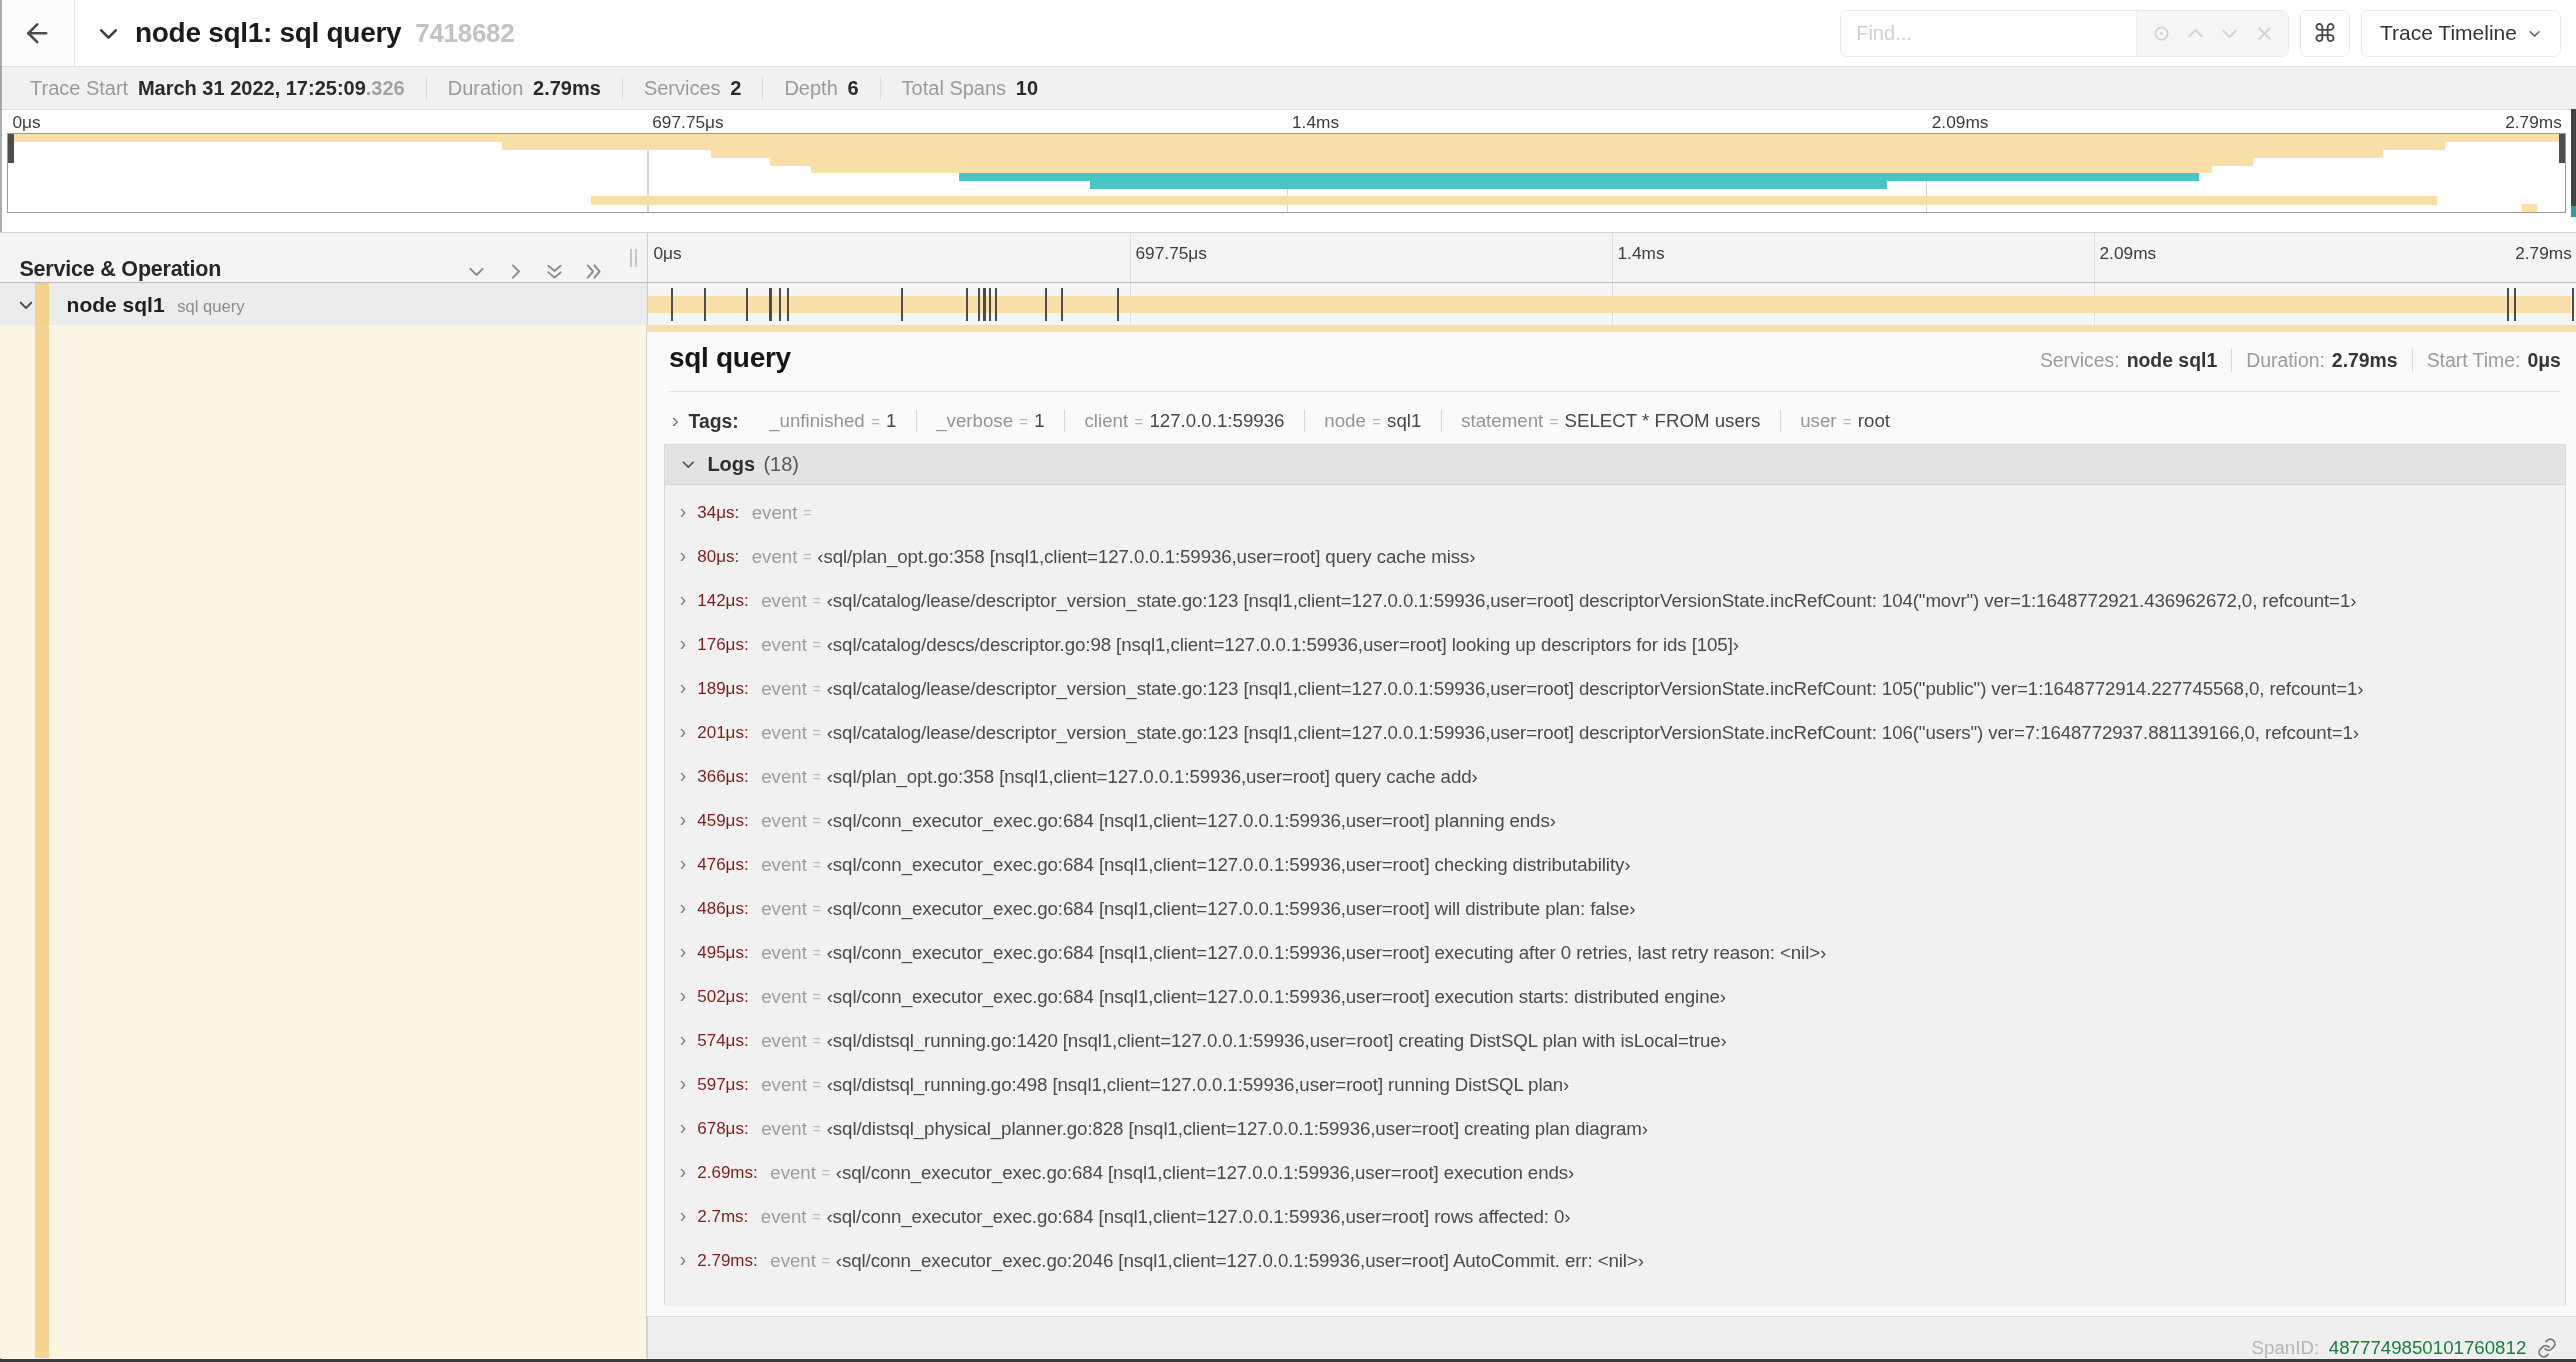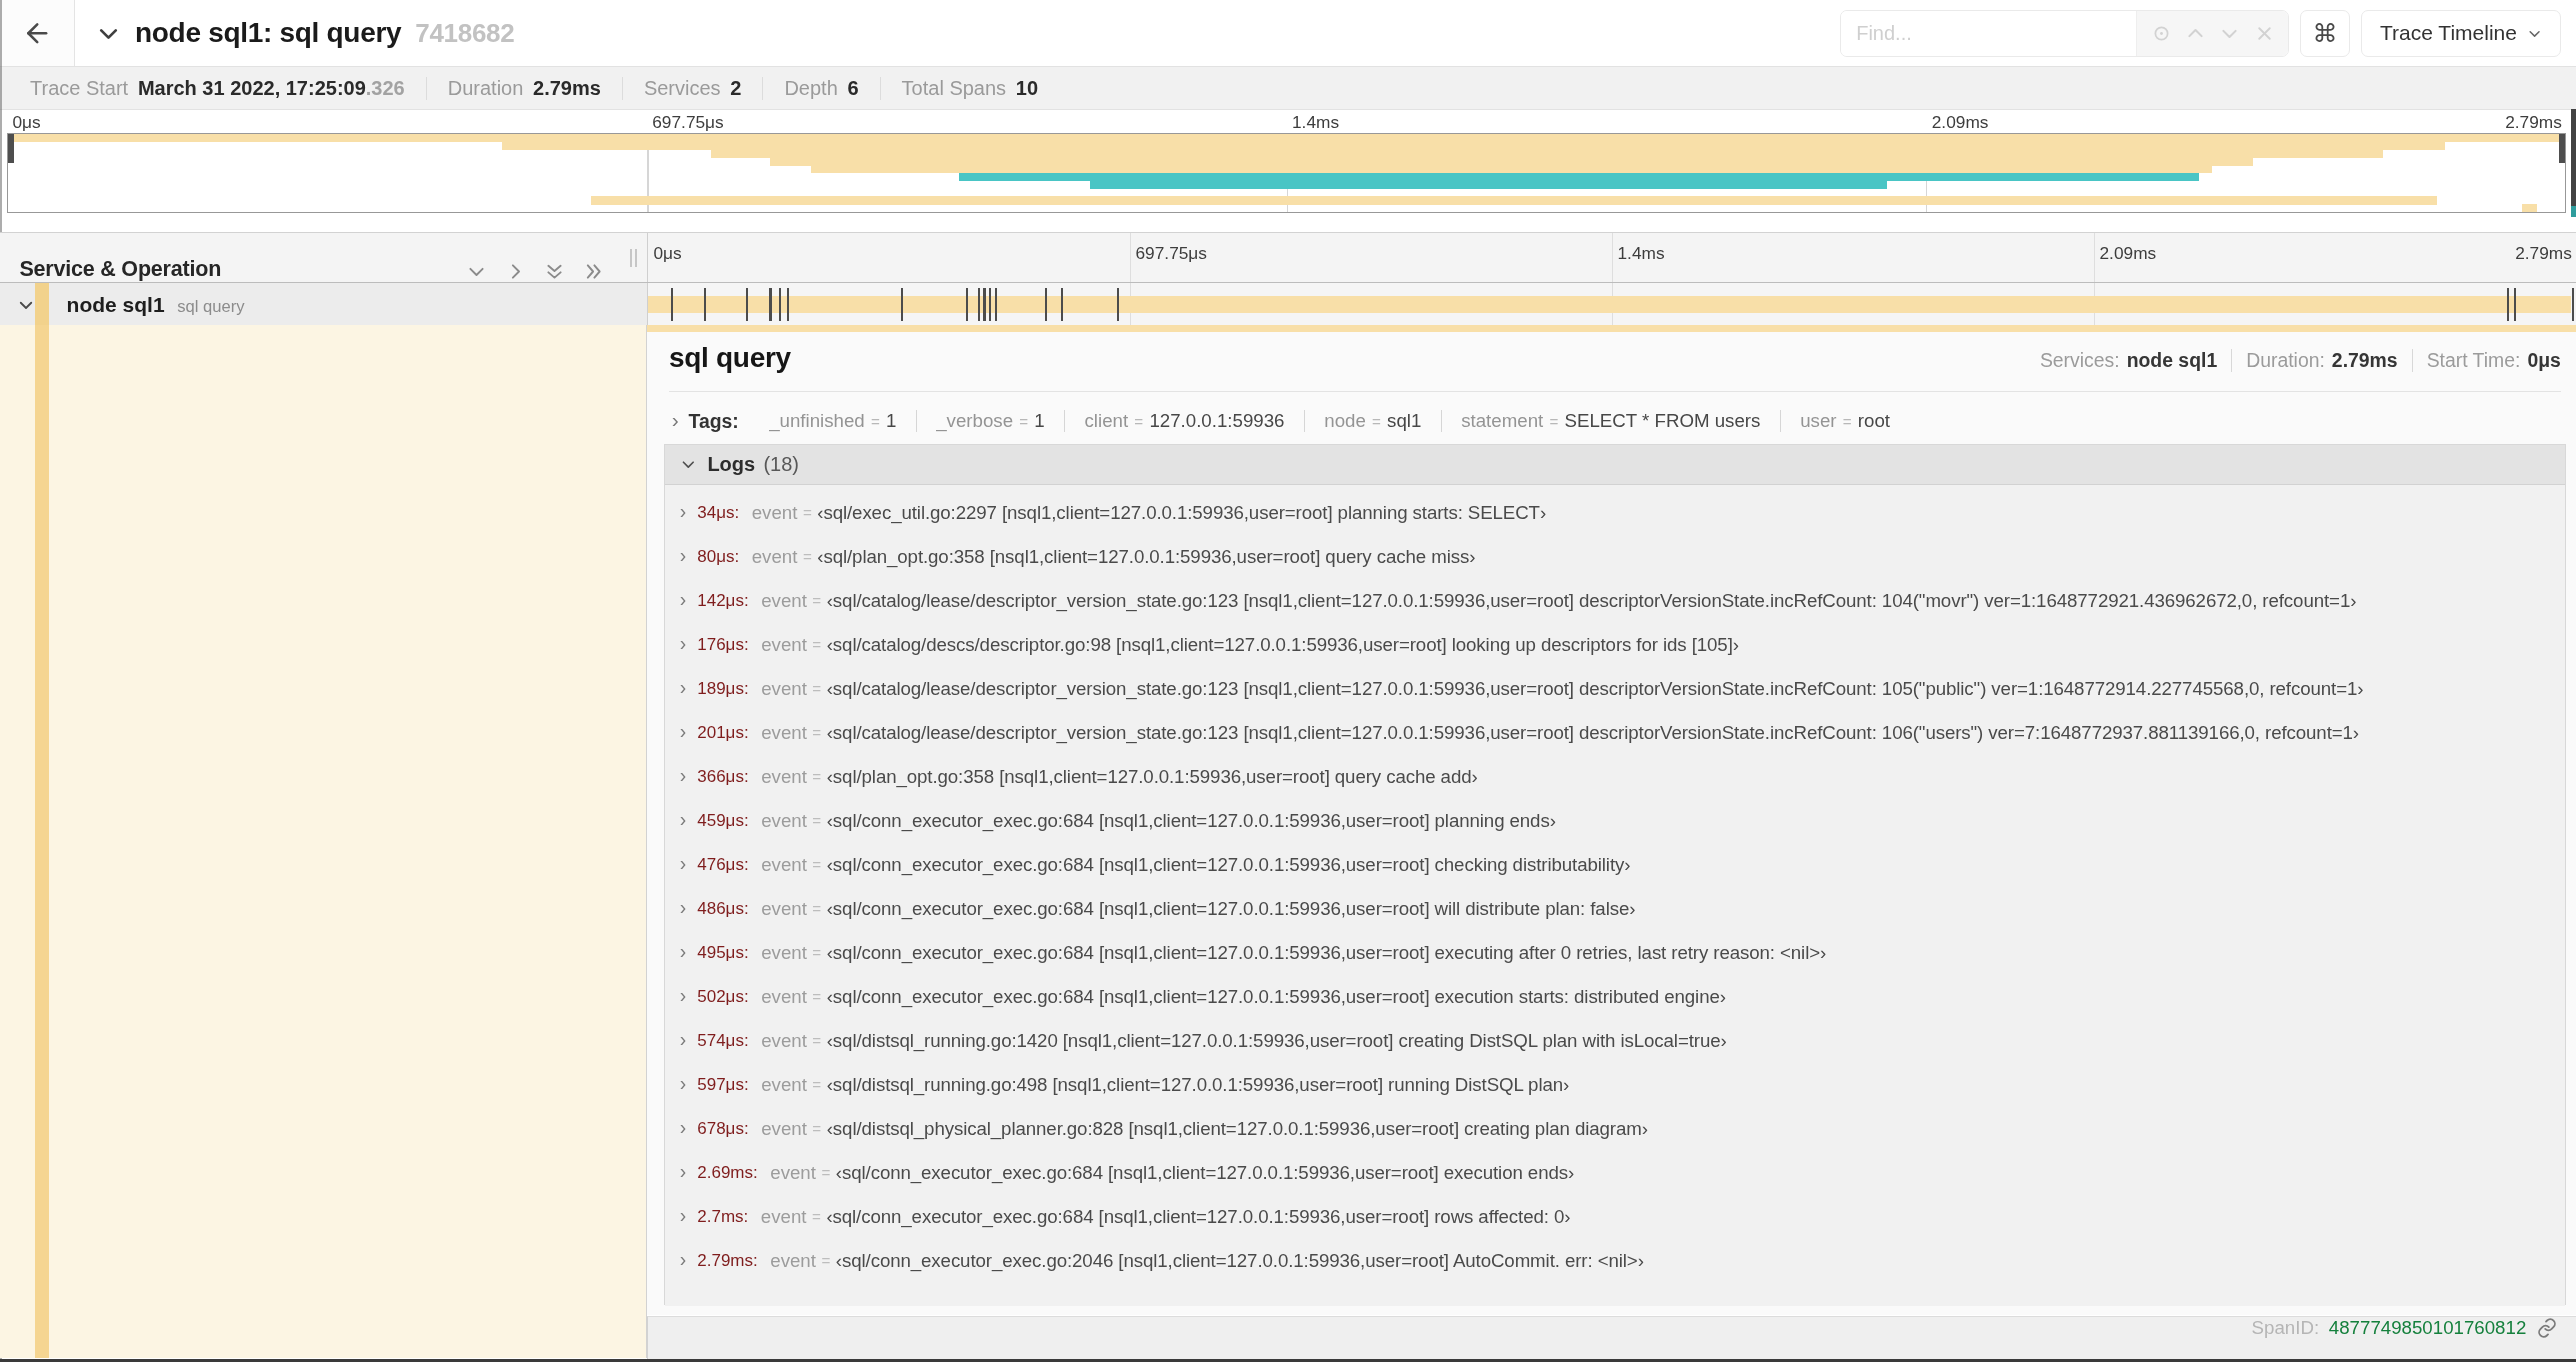--- a/index.html
+++ b/index.html
@@ -112,21 +112,21 @@
   #logs-body{background:#f1f1f1;height:821px;padding-top:5.5px}
   .log-row{height:44px;display:flex;align-items:center;padding-left:15.2px;white-space:nowrap;overflow:hidden;cursor:pointer}
   .log-caret{color:#7a7a7a;font-size:19.4px;margin-right:11px;padding-bottom:2.8px}
   .log-time{font-size:17px;font-weight:normal;color:#7f1d1d;margin-right:12.5px}
   .log-key{font-size:18.7px;color:#9c9c9c}
   .log-eq{font-size:15.2px;color:#bdbdbd;margin:0 5.5px}
   .log-value{font-size:18.7px;color:#4a4a4a;letter-spacing:-0.1px}
   #logs-note{padding:11px 0 0 15.2px;font-size:16px;color:#a3a3a3}
 
   
-  #footer{position:absolute;left:647px;top:1316px;width:1929px;height:43px;background:#efefef;border-top:1.4px solid #dcdcdc;border-left:1.4px solid #d2d2d2;display:flex;align-items:flex-start;justify-content:flex-end;padding-right:18px;gap:9.7px}
+  #footer{position:absolute;left:647px;top:1316px;width:1929px;height:43px;background:#efefef;border-top:1.4px solid #dcdcdc;border-left:1.4px solid #d2d2d2;display:flex;align-items:flex-end;justify-content:flex-end;padding-right:18px;gap:9.7px}
   #spanid-label{font-size:18.7px;color:#b5b5b5}
   #spanid-value{font-size:18.7px;color:#15803d}
   #spanid-link{color:#7b7b7b;cursor:pointer}
   #spanid-link svg{width:22px;height:22px}
   #bottom-edge{position:absolute;left:0;bottom:0;width:2576px;height:4.2px;background:#3a3a3a}
 </style>
 </head>
 <body>
 
 <div id="app">
@@ -437,21 +437,20 @@
         <span id="logs-title">Logs</span>
         <span id="logs-count">(18)</span>
       </div>
       <div id="logs-body">
 
           <div class="log-row">
             <span class="log-caret">›</span>
             <span class="log-time">34μs:</span>
             <span class="log-key">event</span>
             <span class="log-eq">=</span>
-            <span class="log-value">‹sql/exec_util.go:2297 [nsql1,client=127.0.0.1:59936,user=root] planning starts: SELECT›</span>
           </div>
 
           <div class="log-row">
             <span class="log-caret">›</span>
             <span class="log-time">80μs:</span>
             <span class="log-key">event</span>
             <span class="log-eq">=</span>
             <span class="log-value">‹sql/plan_opt.go:358 [nsql1,client=127.0.0.1:59936,user=root] query cache miss›</span>
           </div>
 

